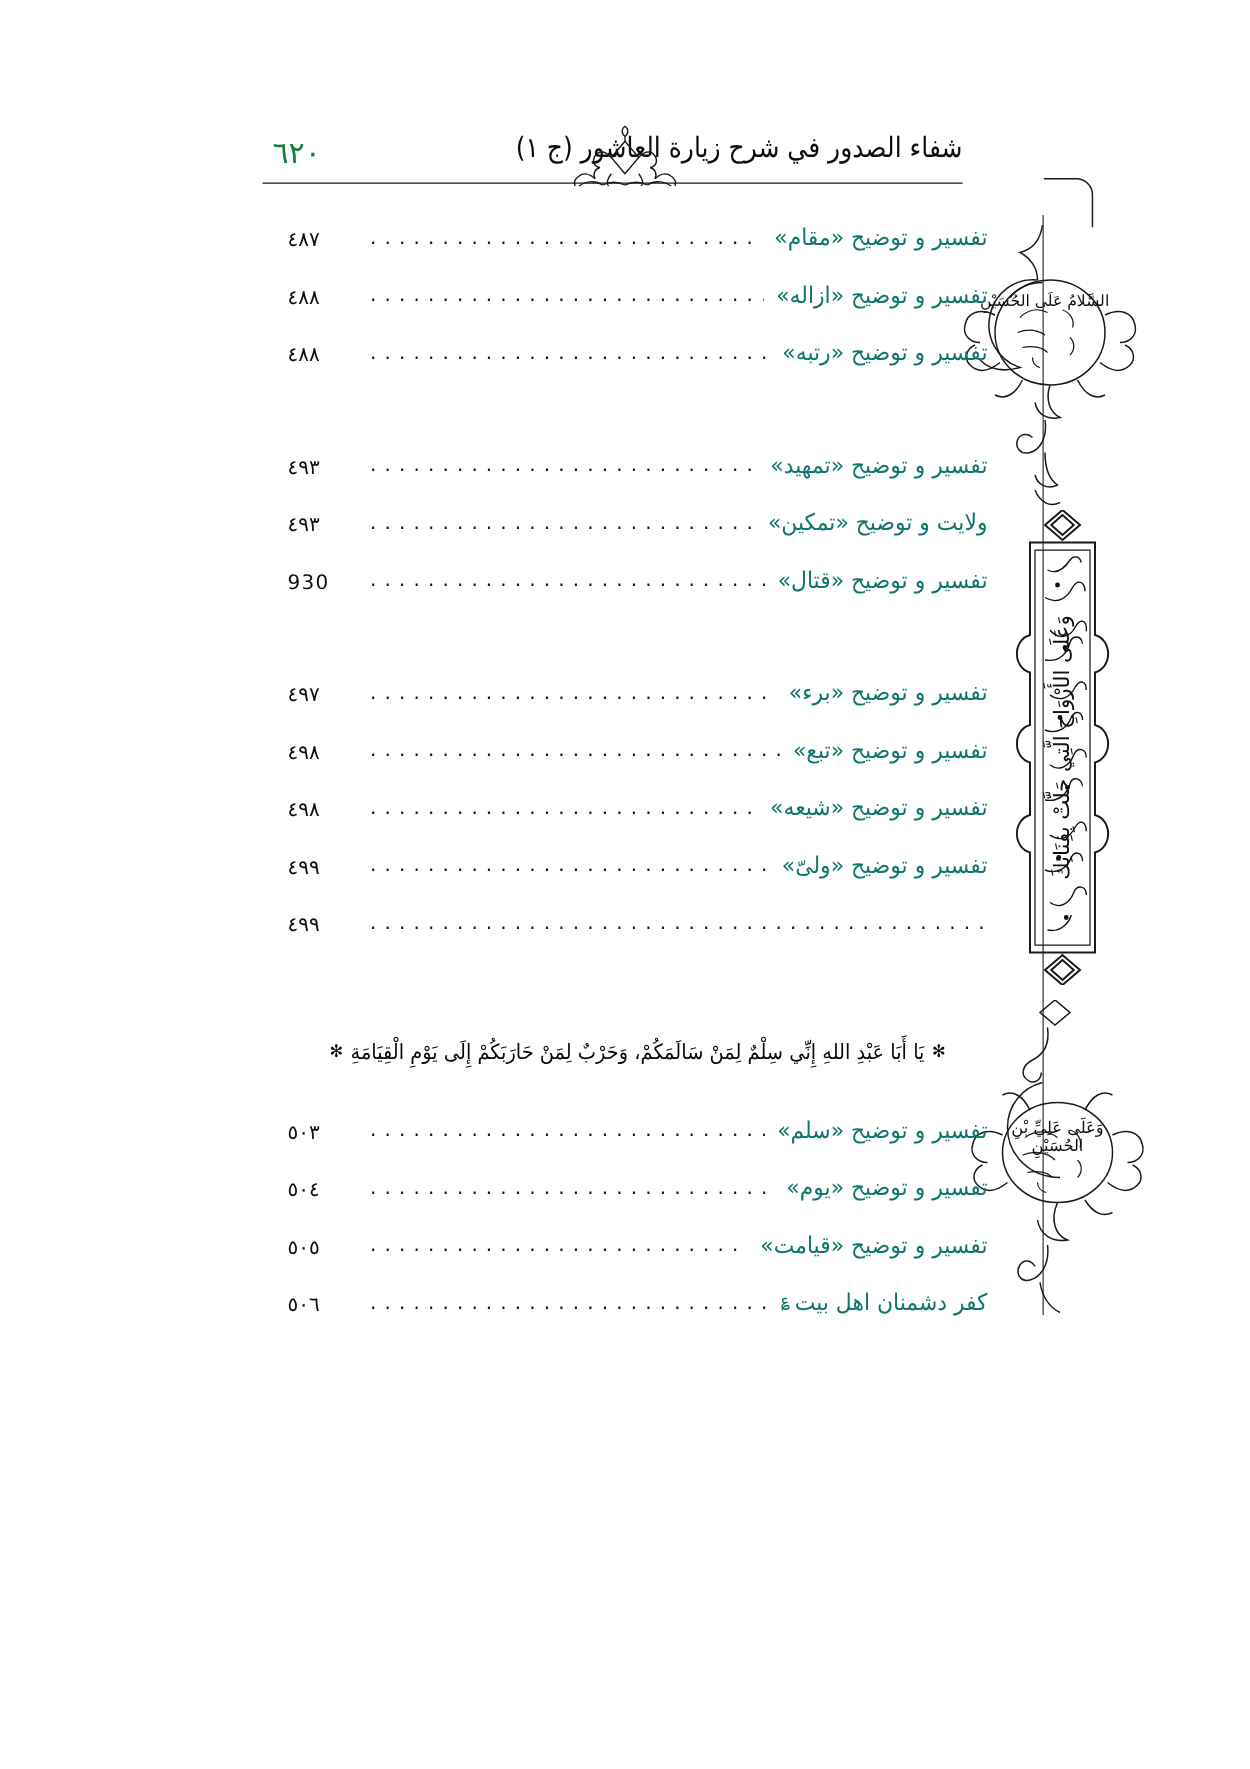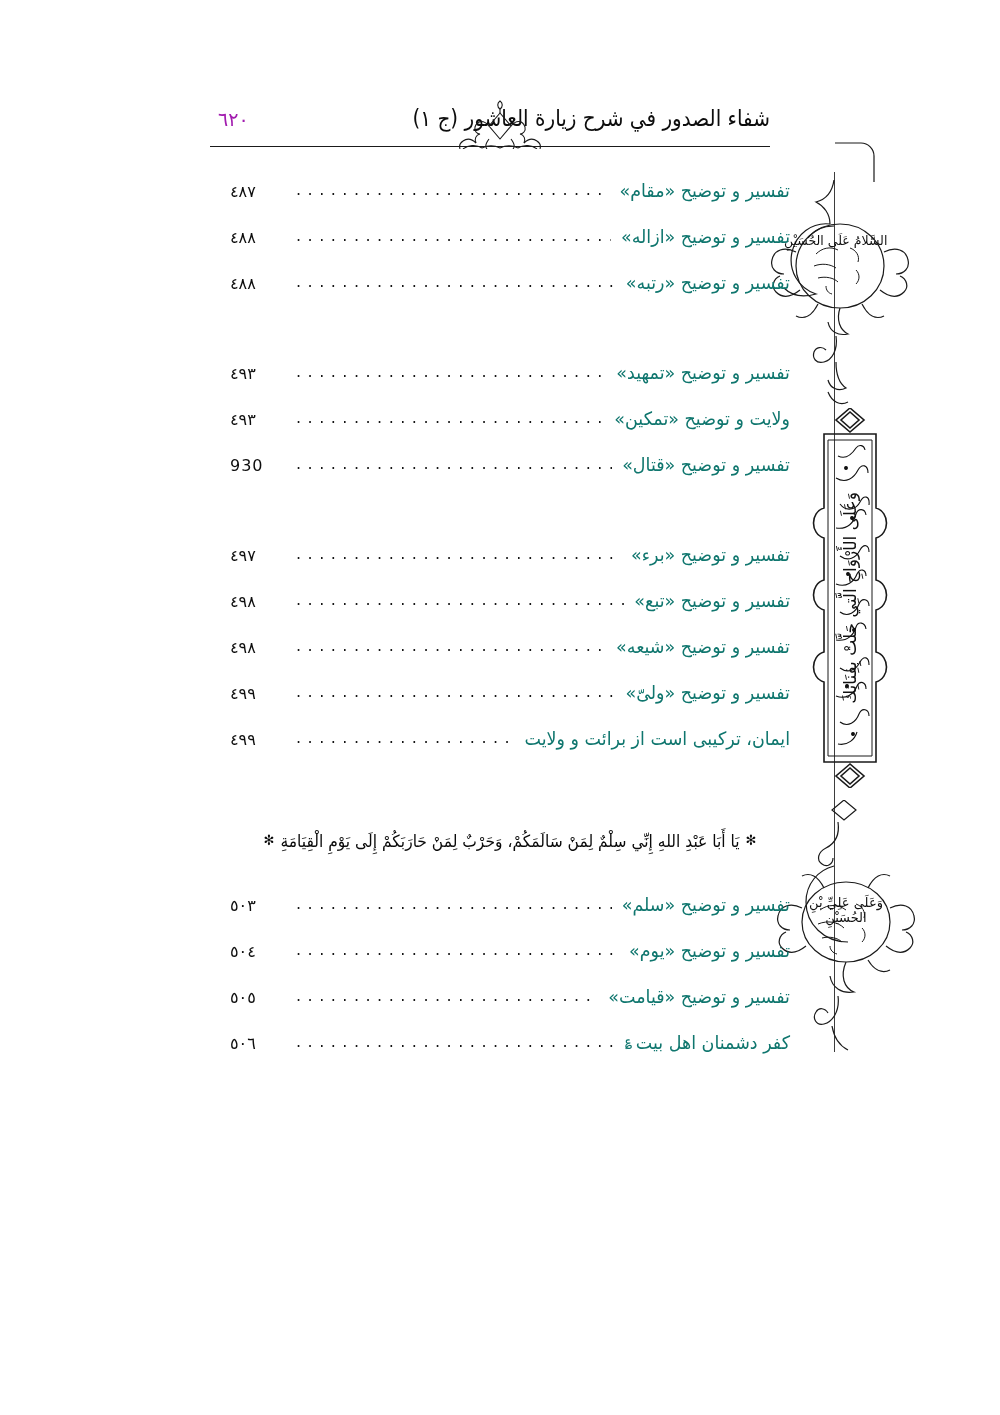--- a/index.html
+++ b/index.html
@@ -34,22 +34,22 @@
     color: #0d0d0d;
     letter-spacing: -1px;
     white-space: nowrap;
     transform: scaleY(1.12);
     transform-origin: right center;
   }
   .header-pageno {
     position: absolute;
     left: 8px;
     top: 8px;
-    font-size: 19px;
-    color: #a21caf;
+    font-size: 24px;
+    color: #15803d;
     letter-spacing: 1px;
   }
   .header-crown {
     position: absolute;
     left: 50%;
     margin-left: -55px;
     top: -3px;
     width: 110px;
     height: 52px;
   }
@@ -383,21 +383,20 @@
         <div class="toc-label">تفسیر و توضیح «شیعه»</div>
         <div class="toc-dots">..........................................................................................</div>
         <div class="toc-page">٤٩٨</div>
       </div>
       <div class="toc-row">
         <div class="toc-label">تفسیر و توضیح «ولیّ»</div>
         <div class="toc-dots">..........................................................................................</div>
         <div class="toc-page">٤٩٩</div>
       </div>
       <div class="toc-row">
-        <div class="toc-label">ایمان، ترکیبی است از برائت و ولایت</div>
         <div class="toc-dots">..........................................................................................</div>
         <div class="toc-page">٤٩٩</div>
       </div>
       <div class="spacer-lg"></div>
       <div class="toc-hadith">
         <div class="hadith-text"><span class="hadith-mark">✻</span>يَا أَبَا عَبْدِ اللهِ إِنِّي سِلْمٌ لِمَنْ سَالَمَكُمْ، وَحَرْبٌ لِمَنْ حَارَبَكُمْ إِلَى يَوْمِ الْقِيَامَةِ<span class="hadith-mark">✻</span></div>
       </div>
       <div class="spacer-sm"></div>
       <div class="toc-row">
         <div class="toc-label">تفسیر و توضیح «سلم»</div>

